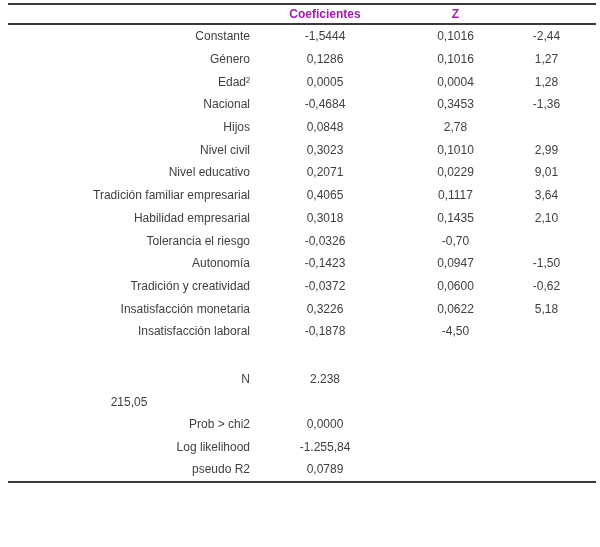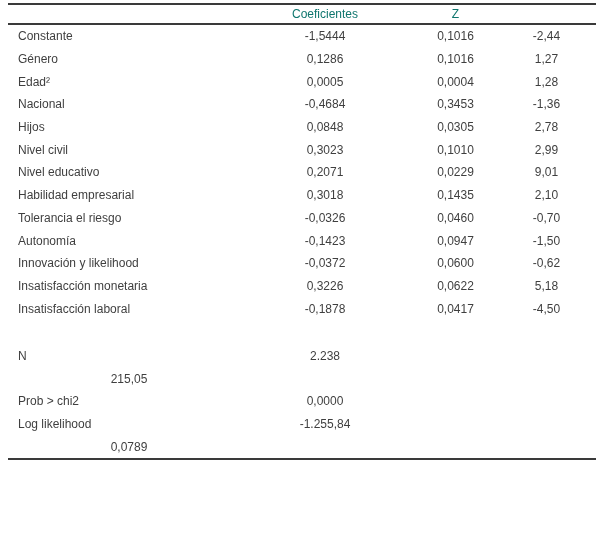--- a/index.html
+++ b/index.html
@@ -11,24 +11,24 @@
     position: relative;
   }
   .table-wrap { position: absolute; left: 8px; top: 3px; width: 588px; }
   .rule { height: 2px; background: #3a3a3a; }
   .grid-row {
     display: grid;
     grid-template-columns: 242px 150px 111px 71px;
     align-items: center;
   }
   .header-row { height: 18px; }
-  .header-row .cell { font-weight: normal; color: #0f766e; }
+  .header-row .cell { font-weight: bold; color: #a21caf; }
   .body-row { height: 22.7px; }
   .summary-row { height: 22.6px; }
-  .cell-label { padding-left: 10px; text-align: left; }
+  .cell-label { padding-left: 10px; text-align: right; }
   .cell-num { text-align: center; }
   .spacer { height: 25px; }
 </style>
 </head>
 <body>
 
 <div class="table-wrap">
 
   <div class="rule"></div>
 
@@ -61,69 +61,72 @@
       </div>
       <div class="grid-row body-row">
         <div class="cell cell-label">Nacional</div>
         <div class="cell cell-num">-0,4684</div>
         <div class="cell cell-num">0,3453</div>
         <div class="cell cell-num">-1,36</div>
       </div>
       <div class="grid-row body-row">
         <div class="cell cell-label">Hijos</div>
         <div class="cell cell-num">0,0848</div>
-        <div class="cell cell-num">0,0305</div>
         <div class="cell cell-num">2,78</div>
       </div>
       <div class="grid-row body-row">
         <div class="cell cell-label">Nivel civil</div>
         <div class="cell cell-num">0,3023</div>
         <div class="cell cell-num">0,1010</div>
         <div class="cell cell-num">2,99</div>
       </div>
       <div class="grid-row body-row">
         <div class="cell cell-label">Nivel educativo</div>
         <div class="cell cell-num">0,2071</div>
         <div class="cell cell-num">0,0229</div>
         <div class="cell cell-num">9,01</div>
       </div>
       <div class="grid-row body-row">
+        <div class="cell cell-label">Tradición familiar empresarial</div>
+        <div class="cell cell-num">0,4065</div>
+        <div class="cell cell-num">0,1117</div>
+        <div class="cell cell-num">3,64</div>
+      </div>
+      <div class="grid-row body-row">
         <div class="cell cell-label">Habilidad empresarial</div>
         <div class="cell cell-num">0,3018</div>
         <div class="cell cell-num">0,1435</div>
         <div class="cell cell-num">2,10</div>
       </div>
       <div class="grid-row body-row">
         <div class="cell cell-label">Tolerancia el riesgo</div>
         <div class="cell cell-num">-0,0326</div>
-        <div class="cell cell-num">0,0460</div>
         <div class="cell cell-num">-0,70</div>
       </div>
       <div class="grid-row body-row">
         <div class="cell cell-label">Autonomía</div>
         <div class="cell cell-num">-0,1423</div>
         <div class="cell cell-num">0,0947</div>
         <div class="cell cell-num">-1,50</div>
       </div>
       <div class="grid-row body-row">
-        <div class="cell cell-label">Innovación y likelihood</div>
+        <div class="cell cell-label">Tradición y creatividad</div>
         <div class="cell cell-num">-0,0372</div>
         <div class="cell cell-num">0,0600</div>
         <div class="cell cell-num">-0,62</div>
       </div>
       <div class="grid-row body-row">
         <div class="cell cell-label">Insatisfacción monetaria</div>
         <div class="cell cell-num">0,3226</div>
         <div class="cell cell-num">0,0622</div>
         <div class="cell cell-num">5,18</div>
       </div>
       <div class="grid-row body-row">
         <div class="cell cell-label">Insatisfacción laboral</div>
         <div class="cell cell-num">-0,1878</div>
-        <div class="cell cell-num">0,0417</div>
         <div class="cell cell-num">-4,50</div>
       </div>
     </div>
 
   <div class="spacer"></div>
 
   <div id="summary-rows">
       <div class="grid-row summary-row">
         <div class="cell cell-label">N</div>
         <div class="cell cell-num">2.238</div>
@@ -141,20 +144,21 @@
         <div class="cell cell-num"></div>
         <div class="cell cell-num"></div>
       </div>
       <div class="grid-row summary-row">
         <div class="cell cell-label">Log likelihood</div>
         <div class="cell cell-num">-1.255,84</div>
         <div class="cell cell-num"></div>
         <div class="cell cell-num"></div>
       </div>
       <div class="grid-row summary-row">
+        <div class="cell cell-label">pseudo R2</div>
         <div class="cell cell-num">0,0789</div>
         <div class="cell cell-num"></div>
         <div class="cell cell-num"></div>
       </div>
     </div>
 
   <div class="rule"></div>
 
 </div>
 

